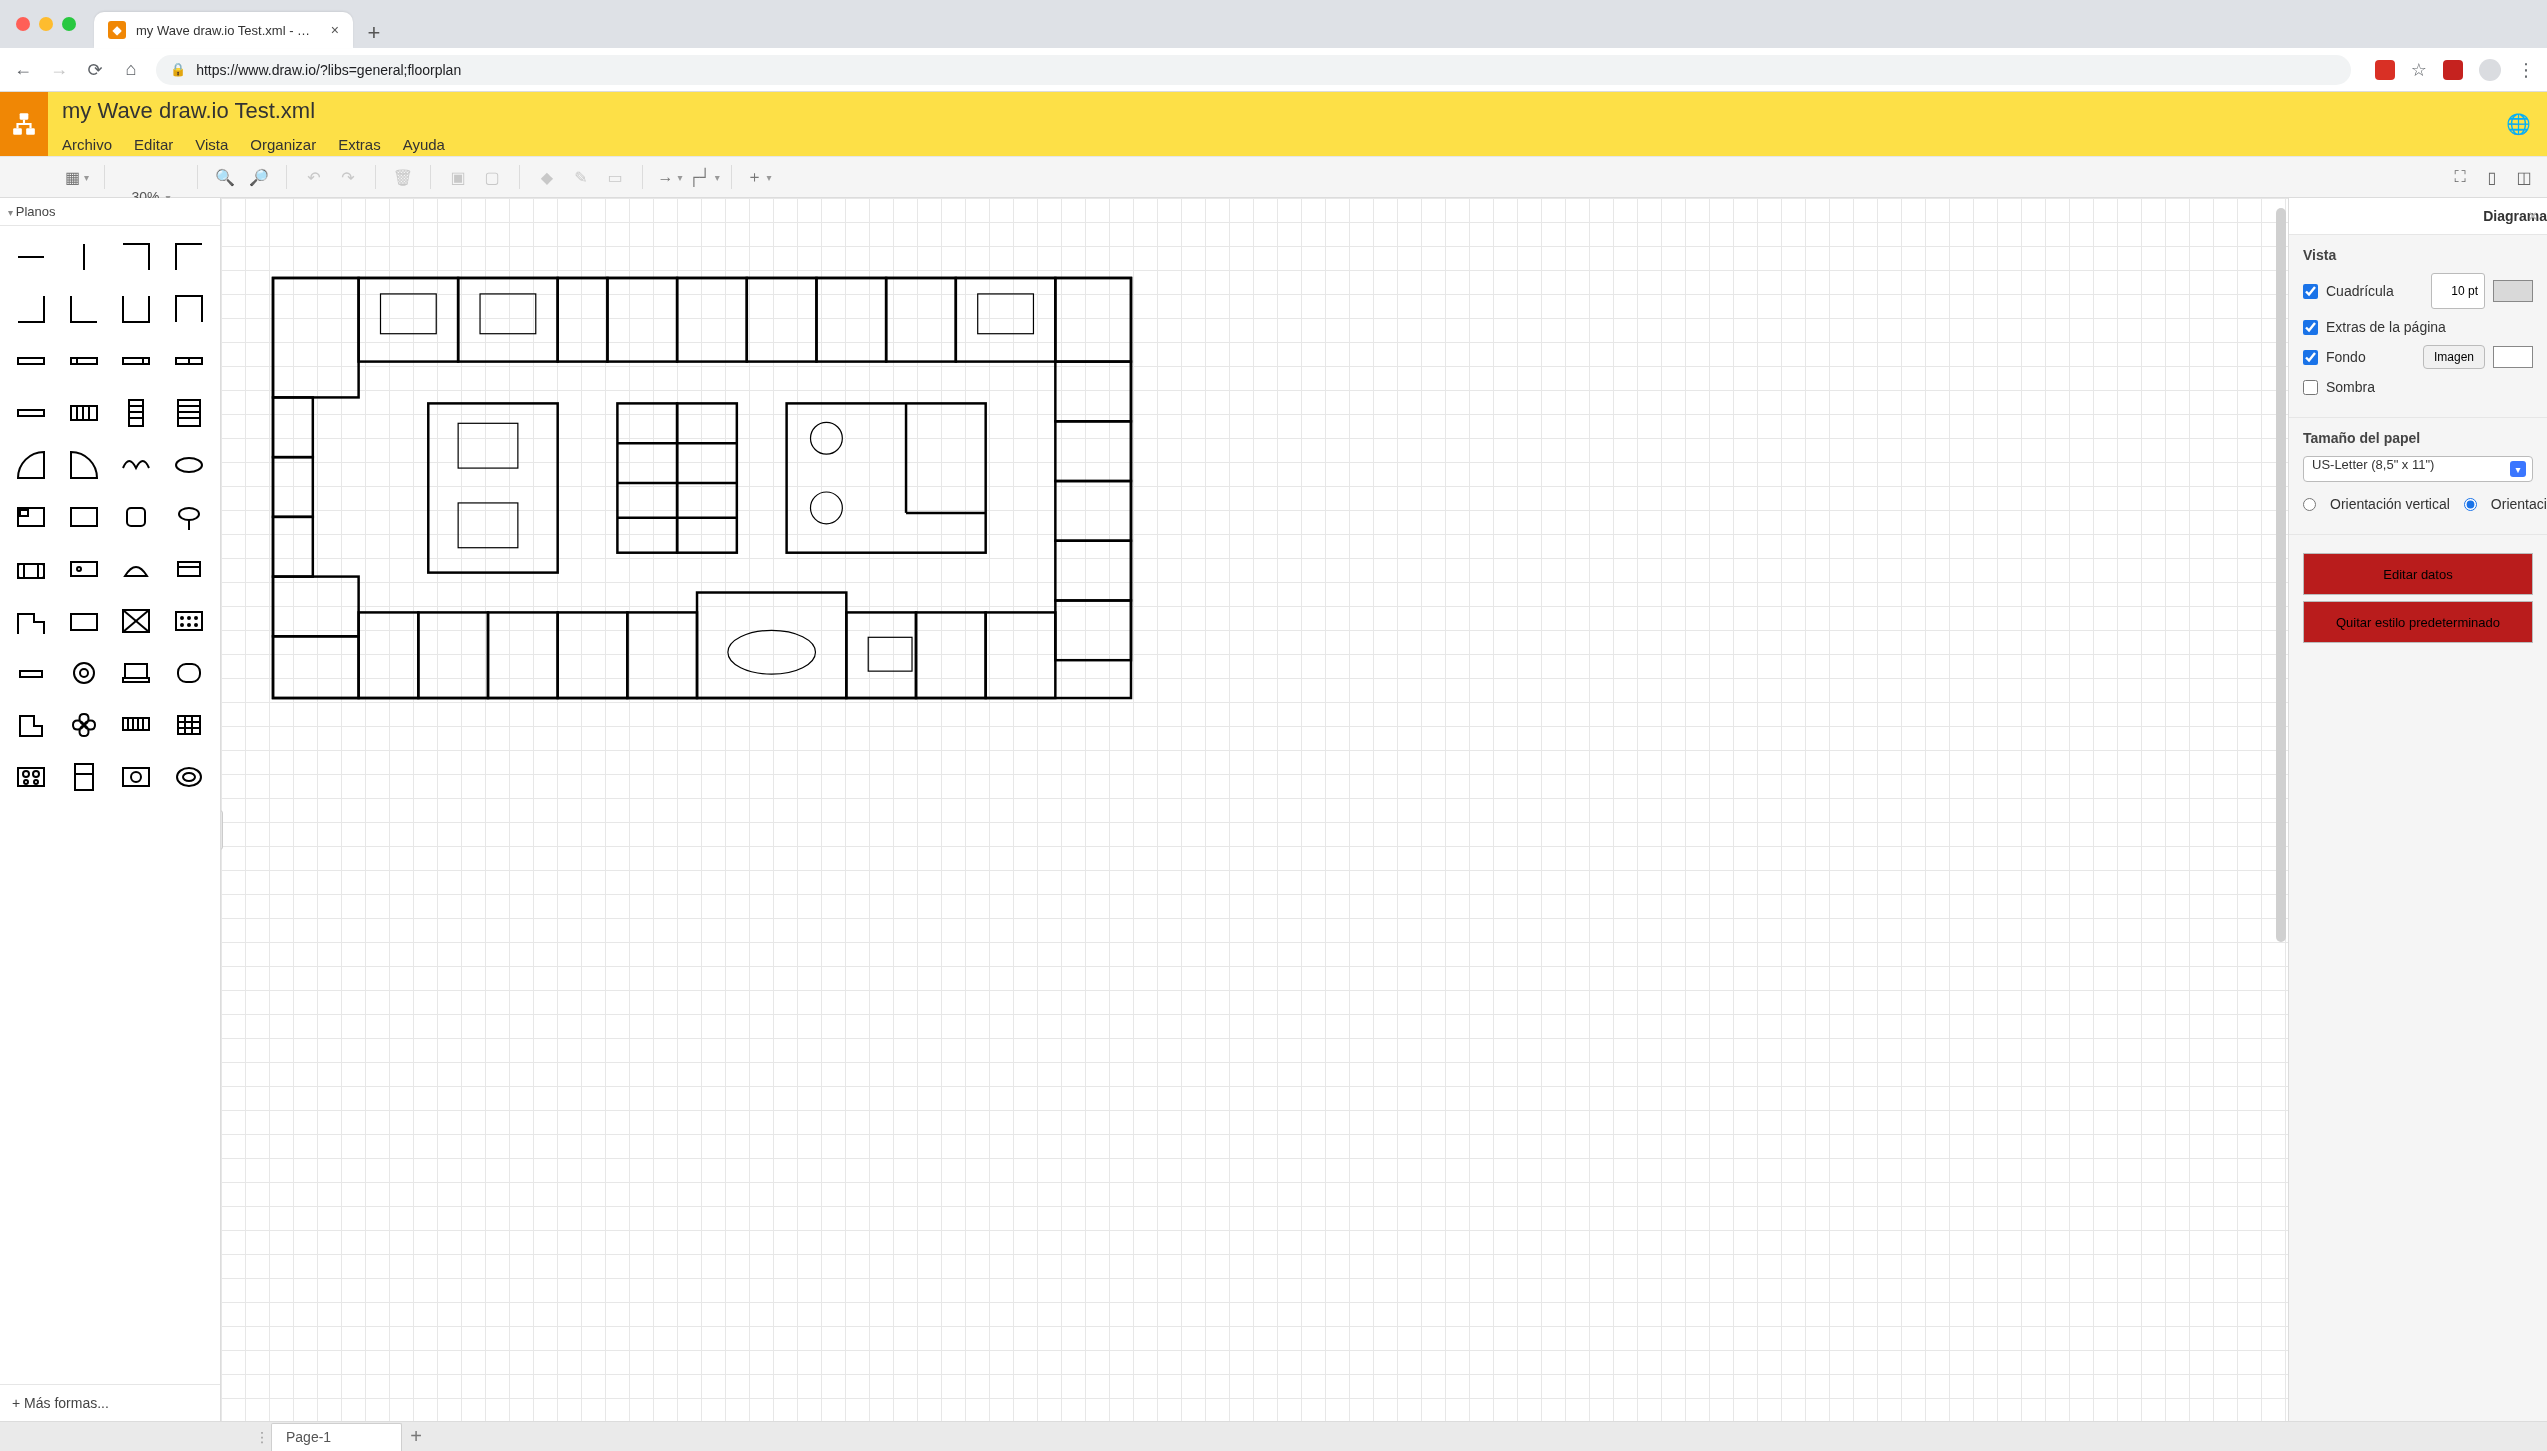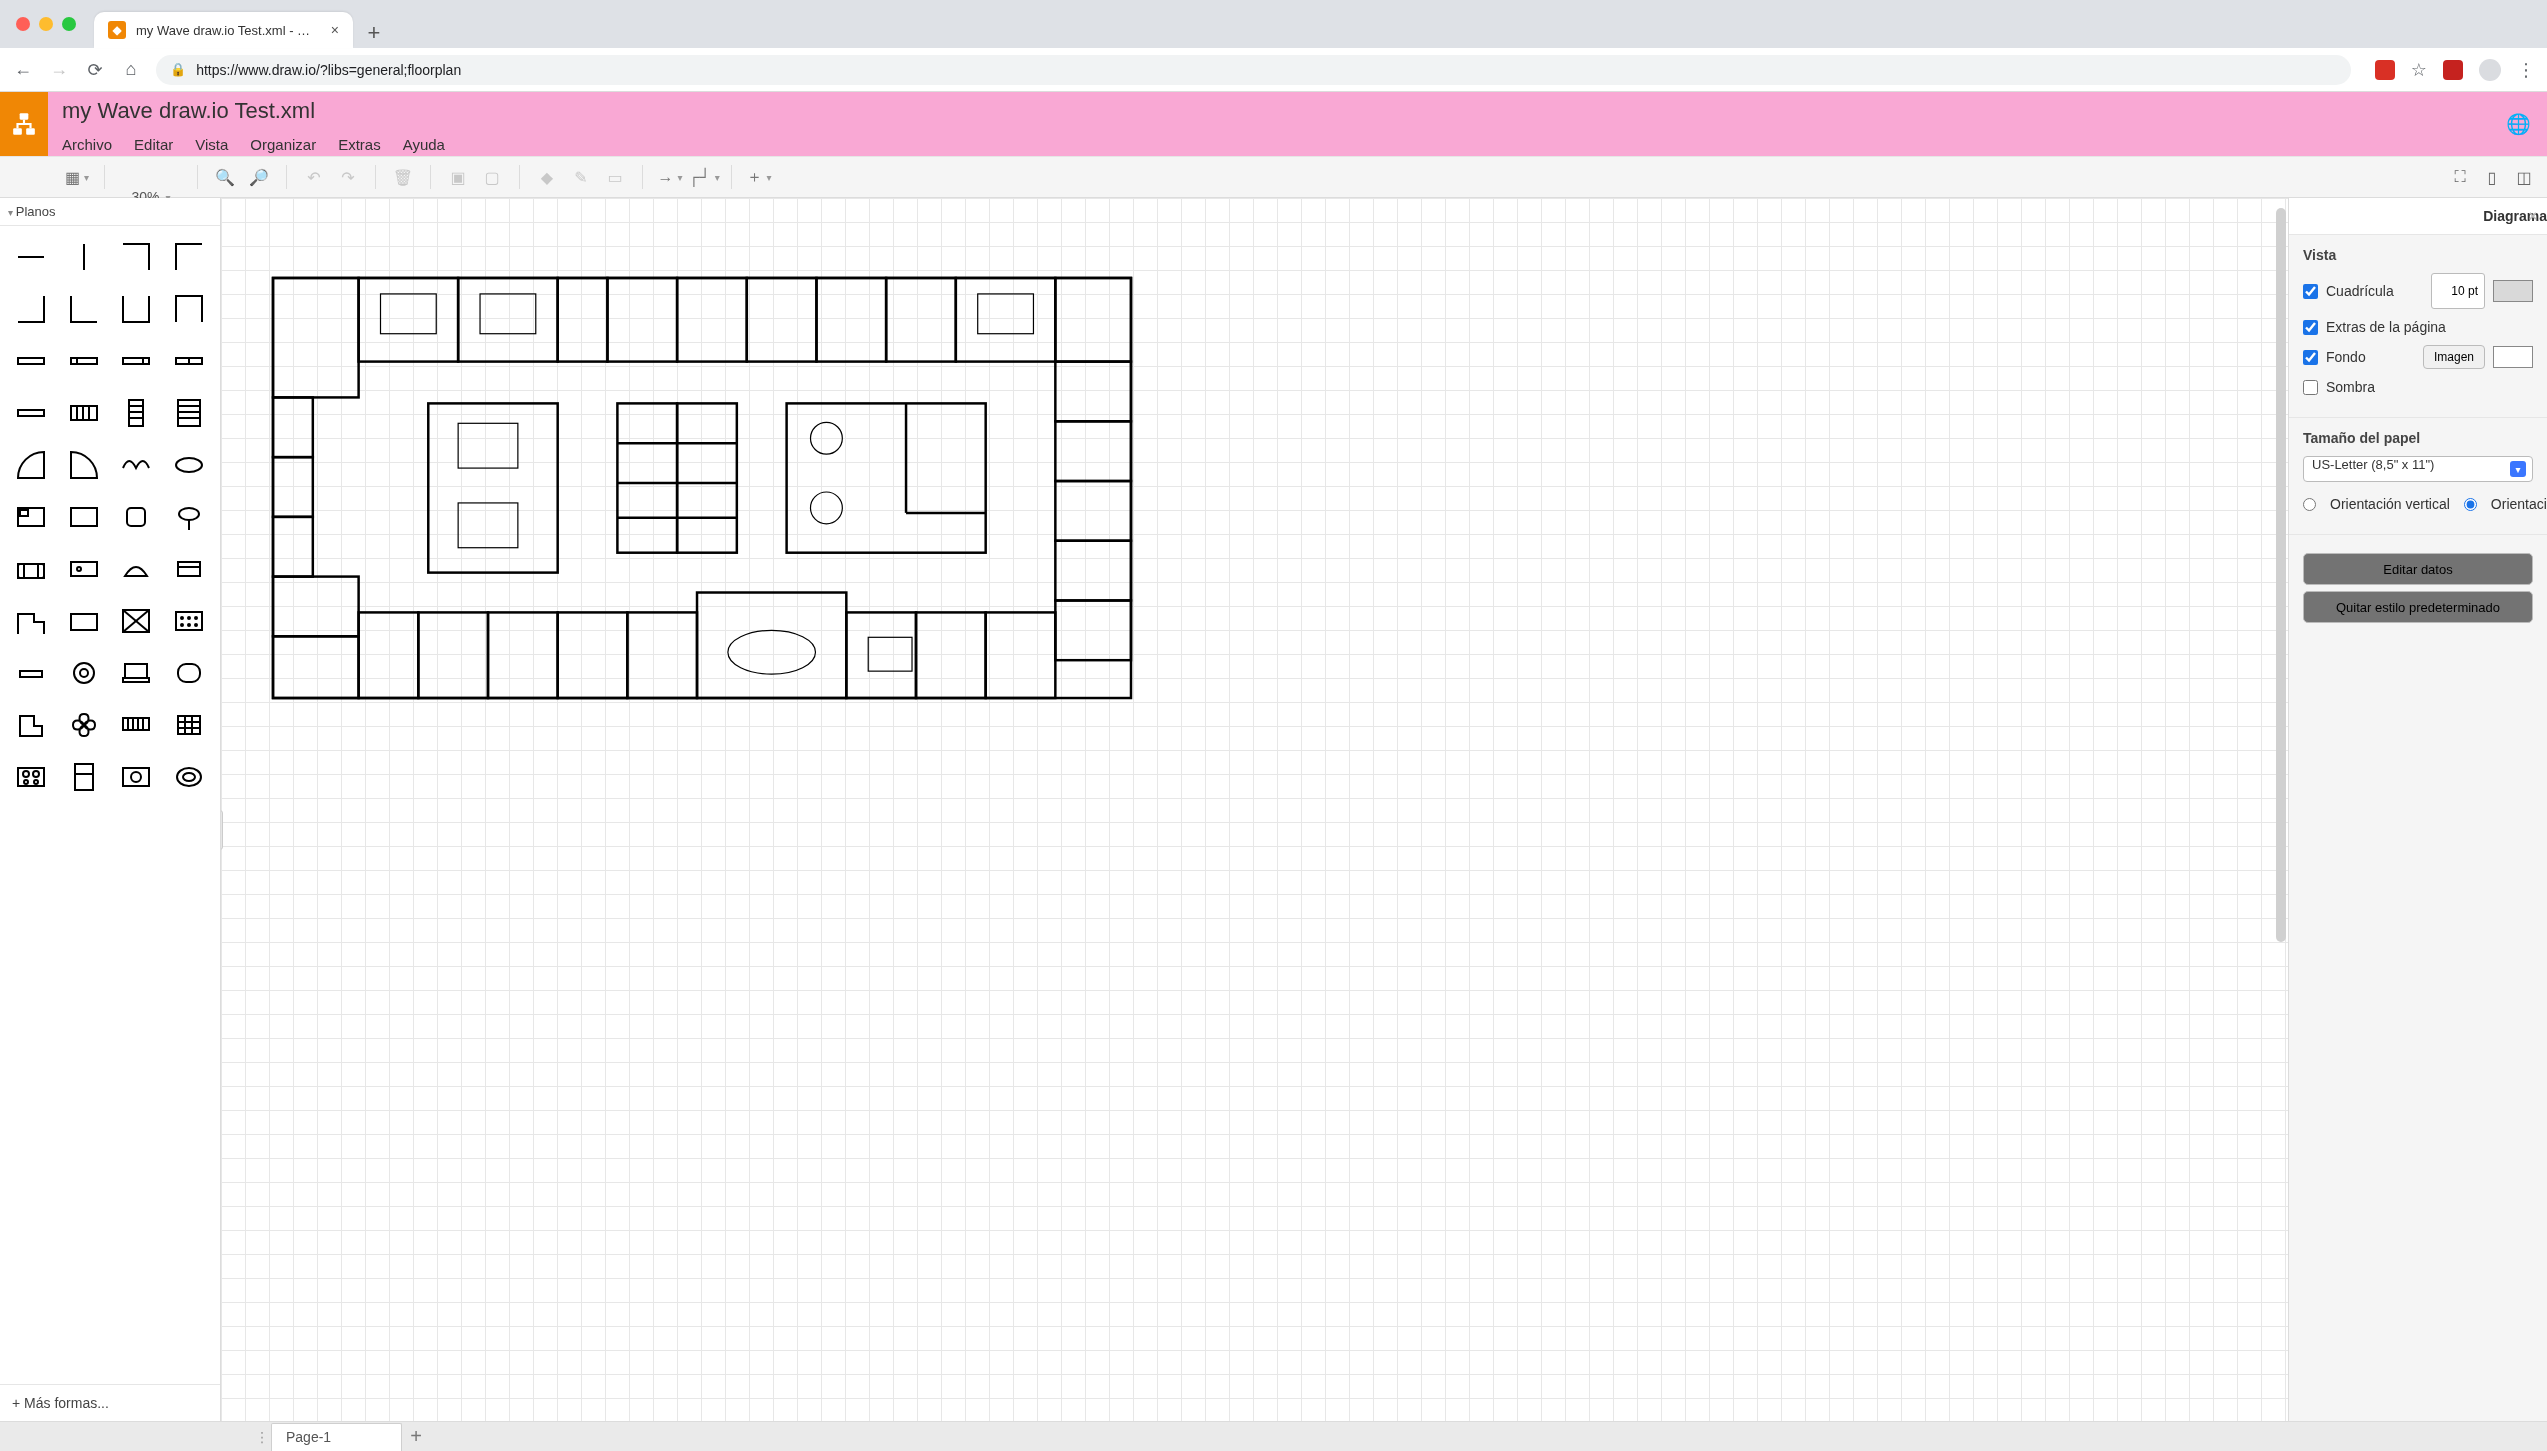--- a/index.html
+++ b/index.html
@@ -21,21 +21,21 @@
   .urlbar{flex:1;height:30px;background:#f1f3f4;border-radius:15px;display:flex;align-items:center;padding:0 14px;gap:10px;color:#202124;font-size:14px;}
   .lock{color:#5f6368;font-size:13px;}
   .chrome-right{display:flex;align-items:center;gap:16px;margin-left:10px;}
   .ext{width:20px;height:20px;border-radius:4px;}
   .ext.a{background:#d93025;} .ext.b{background:#c5221f;}
   .star{color:#5f6368;font-size:18px;}
   .avatar{width:22px;height:22px;border-radius:50%;background:#dadce0;}
   .kebab{color:#5f6368;font-size:18px;}
 
   
-  .dio-header{display:flex;align-items:flex-start;background:#f9a8d4;}
+  .dio-header{display:flex;align-items:flex-start;background:#fde047;}
   .dio-logo{width:48px;height:64px;background:#f08705;display:flex;align-items:center;justify-content:center;}
   .dio-logo svg{width:26px;height:26px;fill:#fff;}
   .dio-titlewrap{flex:1;padding:6px 14px 0;}
   .dio-title{font-size:22px;color:#333;}
   .dio-menus{display:flex;gap:22px;margin-top:12px;font-size:15px;color:#333;}
   .dio-menus span{cursor:pointer;}
   .globe{align-self:center;margin-right:16px;color:#616161;font-size:20px;}
 
   
   .dio-toolbar{height:42px;background:#f5f5f5;border-top:1px solid #e6e6e6;border-bottom:1px solid #dcdcdc;display:flex;align-items:center;padding:0 10px 0 64px;gap:8px;}
@@ -72,21 +72,21 @@
   .rp-sec h4{font-size:14px;font-weight:700;margin-bottom:10px;color:#444;}
   .rp-row{display:flex;align-items:center;gap:8px;margin:10px 0;font-size:14px;}
   .chk{width:15px;height:15px;accent-color:#1a73e8;}
   .numbox{width:54px;height:36px;border:1px solid #bbb;border-radius:3px;background:#fff;font-size:12px;text-align:right;padding:0 6px;}
   .swatch{width:40px;height:22px;border:1px solid #888;background:#d9d9d9;}
   .swatch.white{background:#fff;}
   .minibtn{height:24px;padding:0 10px;border:1px solid #bbb;background:#f0f0f0;border-radius:4px;font-size:12px;}
   .selectbox{width:100%;height:26px;border:1px solid #bbb;border-radius:4px;background:#fff;padding:0 8px;font-size:13px;position:relative;}
   .selectbox::after{content:"▾";position:absolute;right:6px;top:4px;background:#3a76ff;color:#fff;width:16px;height:16px;border-radius:3px;font-size:10px;display:flex;align-items:center;justify-content:center;}
   .radio{width:15px;height:15px;accent-color:#1a73e8;}
-  .fullbtn{width:100%;height:32px;border:1px solid #bbb;background:#737373;border-radius:5px;font-size:13px;margin-top:6px;}
+  .fullbtn{width:100%;height:42px;border:1px solid #bbb;background:#b91c1c;border-radius:0;font-size:13px;margin-top:6px;}
 
   
   .pagebar{height:30px;background:#eaeaea;border-top:1px solid #dcdcdc;display:flex;align-items:center;padding-left:253px;gap:0;}
   .pagebar .grip{width:18px;color:#999;text-align:center;font-size:14px;}
   .pagetab{background:#fff;border:1px solid #cfcfcf;border-bottom:none;height:28px;padding:0 70px 0 14px;display:flex;align-items:center;font-size:14px;color:#555;border-radius:2px 2px 0 0;}
   .addpage{width:28px;text-align:center;color:#777;font-size:20px;}
 </style>
 </head>
 <body>
 

